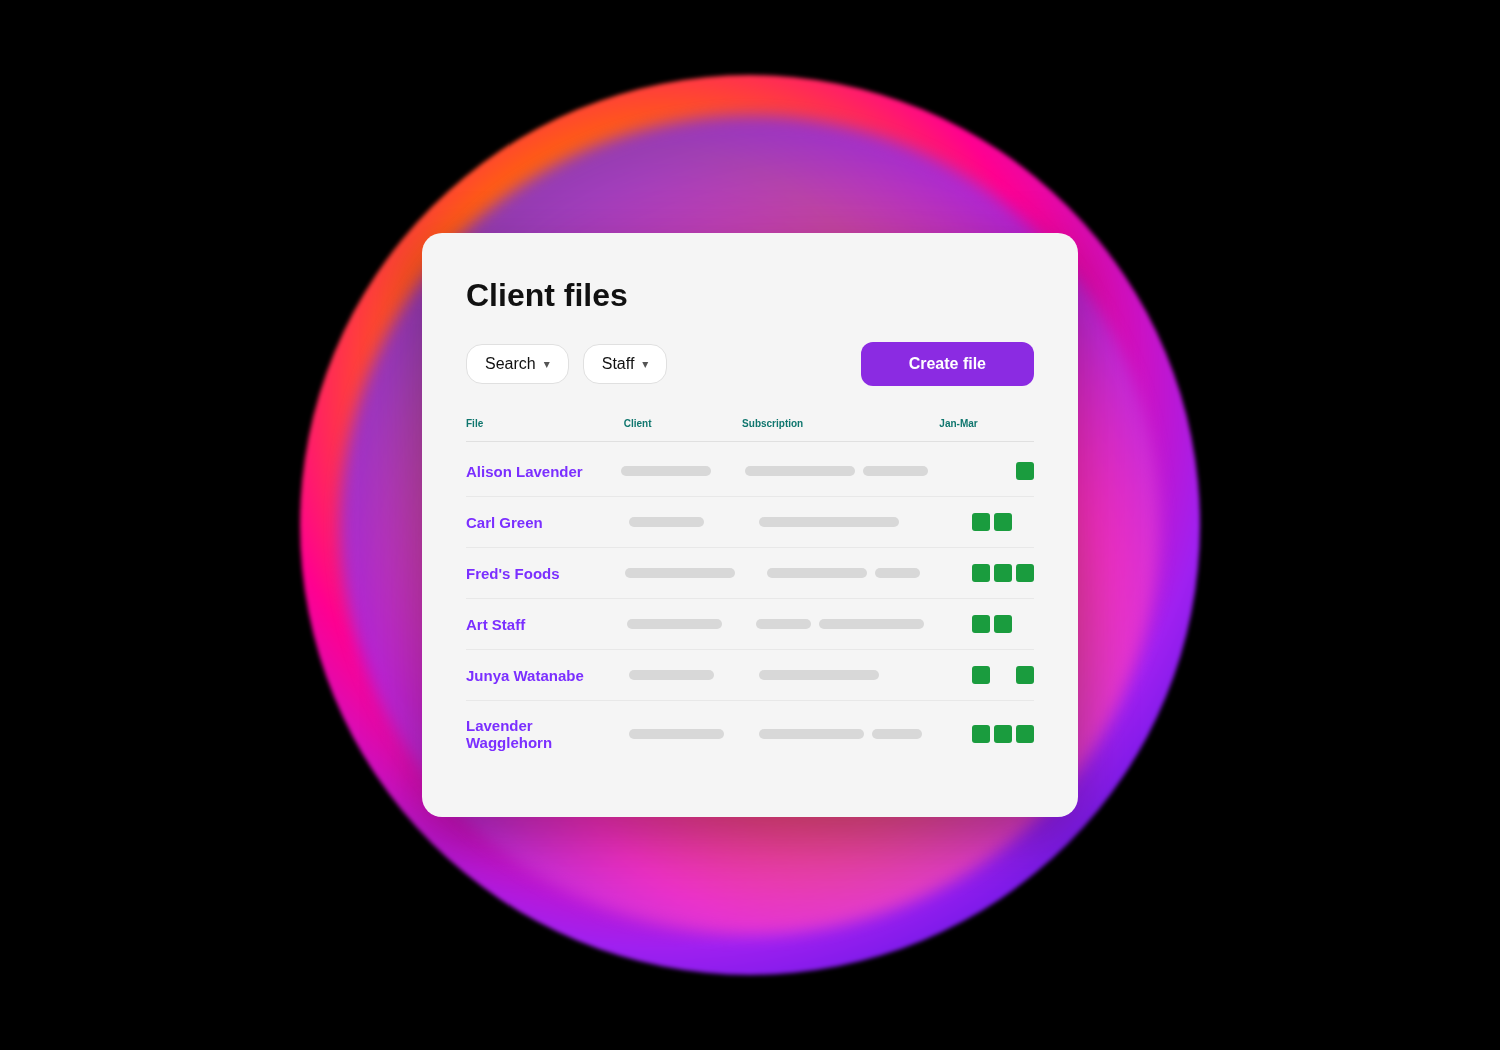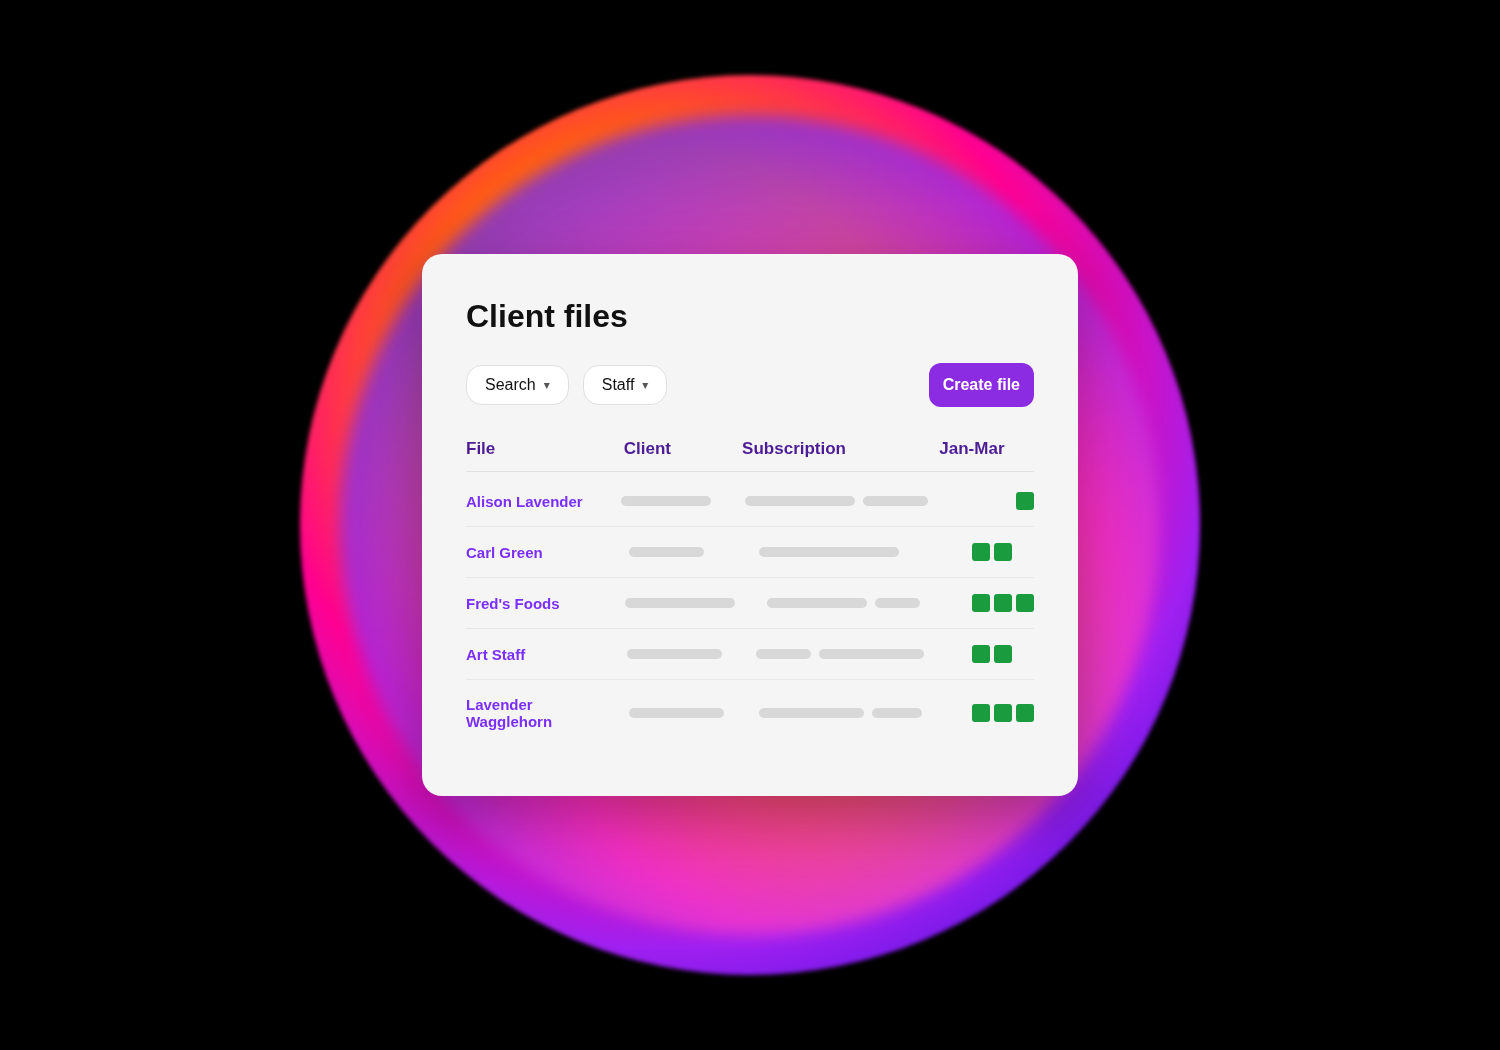--- a/index.html
+++ b/index.html
@@ -86,39 +86,39 @@
       color: #555;
     }
 
     .spacer { flex: 1; }
 
     .create-btn {
       background: #8b2be2;
       color: #fff;
       border: none;
       border-radius: 12px;
-      padding: 13px 14px;
+      padding: 13px 48px;
       font-size: 16px;
       font-weight: 600;
       cursor: pointer;
       white-space: nowrap;
     }
 
     .table-header {
       display: grid;
       grid-template-columns: 2fr 1.5fr 2.5fr 1.2fr;
       padding: 0 0 12px 0;
       border-bottom: 1.5px solid #e0e0e0;
       margin-bottom: 4px;
     }
 
     .table-header .col-label {
-      font-size: 17px;
+      font-size: 10px;
       font-weight: 600;
-      color: #4c1d95;
+      color: #0f766e;
     }
 
     .table-header .col-label:last-child {
       text-align: left;
     }
 
     .table-row {
       display: grid;
       grid-template-columns: 2fr 1.5fr 2.5fr 1.2fr;
       align-items: center;
@@ -262,20 +262,34 @@
           <span class="placeholder-bar" style="width: 55px;"></span>
           <span class="placeholder-bar" style="width: 105px;"></span>
         </div>
         <div class="jan-mar-cell">
           <span class="green-sq"></span>
           <span class="green-sq"></span>
           <span class="empty-sq"></span>
         </div>
       </div>
       <div class="table-row">
+        <div class="file-name">Junya Watanabe</div>
+        <div class="client-cell">
+          <span class="placeholder-bar" style="width: 85px;"></span>
+        </div>
+        <div class="subscription-cell">
+          <span class="placeholder-bar" style="width: 120px;"></span>
+        </div>
+        <div class="jan-mar-cell">
+          <span class="green-sq"></span>
+          <span class="empty-sq"></span>
+          <span class="green-sq"></span>
+        </div>
+      </div>
+      <div class="table-row">
         <div class="file-name">Lavender Wagglehorn</div>
         <div class="client-cell">
           <span class="placeholder-bar" style="width: 95px;"></span>
         </div>
         <div class="subscription-cell">
           <span class="placeholder-bar" style="width: 105px;"></span>
           <span class="placeholder-bar" style="width: 50px;"></span>
         </div>
         <div class="jan-mar-cell">
           <span class="green-sq"></span>

